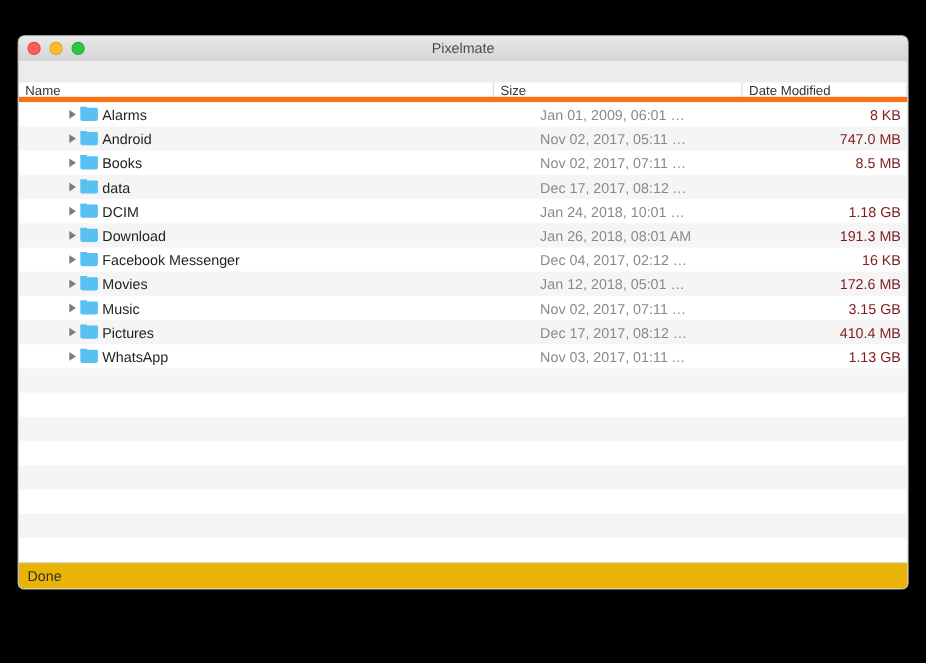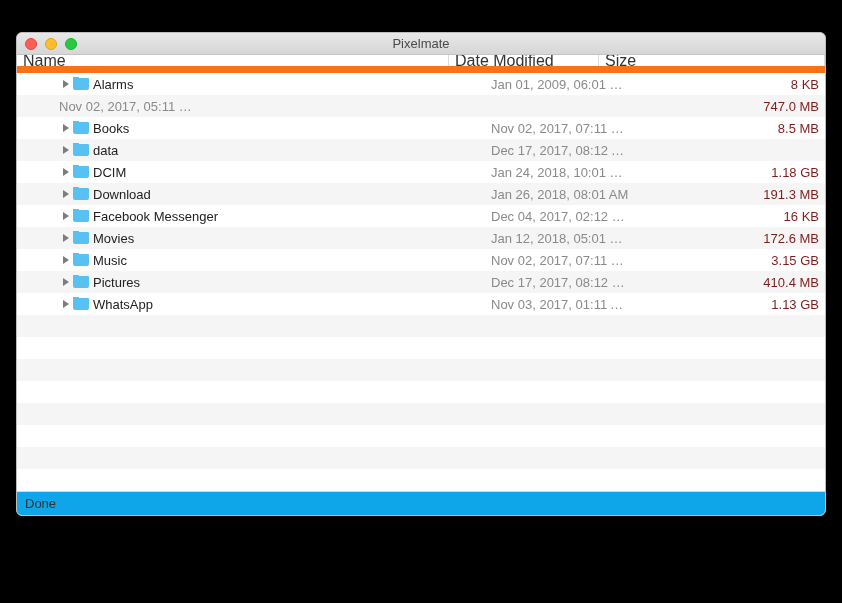--- a/index.html
+++ b/index.html
@@ -45,25 +45,26 @@
     position: absolute;
     left: 0; right: 0;
     text-align: center;
     font-size: 13px;
     color: #4a4a4a;
     pointer-events: none;
   }
   .headers {
     display: flex;
     background: #fff;
-    border-bottom: 7px solid #f97316;
+    border-bottom: 5px solid #f97316;
     height: 18px;
     align-items: center;
-    font-size: 16px;
+    font-size: 12px;
     color: #333;
+    margin-top: 20px;
   }
   .headers .col {
     padding: 0 6px;
     border-right: 1px solid #d9d9d9;
     height: 100%;
     display: flex;
     align-items: center;
   }
   .col-name { flex: 0 0 432px; }
   .col-date { flex: 0 0 150px; }
@@ -103,21 +104,21 @@
   .folder-icon::before {
     content: "";
     position: absolute;
     top: -2px; left: 0;
     width: 6px; height: 3px;
     background: #59c0f2;
     border-radius: 1px 1px 0 0;
   }
   .statusbar {
     height: 24px;
-    background: #0ea5e9;
+    background: #eab308;
     border-top: 1px solid #d9d9d9;
     display: flex;
     align-items: center;
     padding: 0 8px;
     font-size: 13px;
     color: #333;
   }
 </style>
 </head>
 <body>
@@ -127,35 +128,40 @@
     <div class="traffic">
       <div class="dot red"></div>
       <div class="dot yellow"></div>
       <div class="dot green"></div>
     </div>
     <div class="title">Pixelmate</div>
   </div>
 
   <div class="headers">
     <div class="col col-name">Name</div>
+    <div class="col col-size">Size</div>
     <div class="col col-date">Date Modified</div>
-    <div class="col col-size">Size</div>
   </div>
 
   <div class="listing" id="listing">
       <div class="row">
         <div class="cell cell-name">
           <div class="disclosure"></div>
           <div class="folder-icon"></div>
           <span>Alarms</span>
         </div>
         <div class="cell cell-date">Jan 01, 2009, 06:01 PM</div>
         <div class="cell cell-size">8 KB</div>
       </div>
       <div class="row">
+        <div class="cell cell-name">
+          <div class="disclosure"></div>
+          <div class="folder-icon"></div>
+          <span>Android</span>
+        </div>
         <div class="cell cell-date">Nov 02, 2017, 05:11 PM</div>
         <div class="cell cell-size">747.0 MB</div>
       </div>
       <div class="row">
         <div class="cell cell-name">
           <div class="disclosure"></div>
           <div class="folder-icon"></div>
           <span>Books</span>
         </div>
         <div class="cell cell-date">Nov 02, 2017, 07:11 PM</div>

